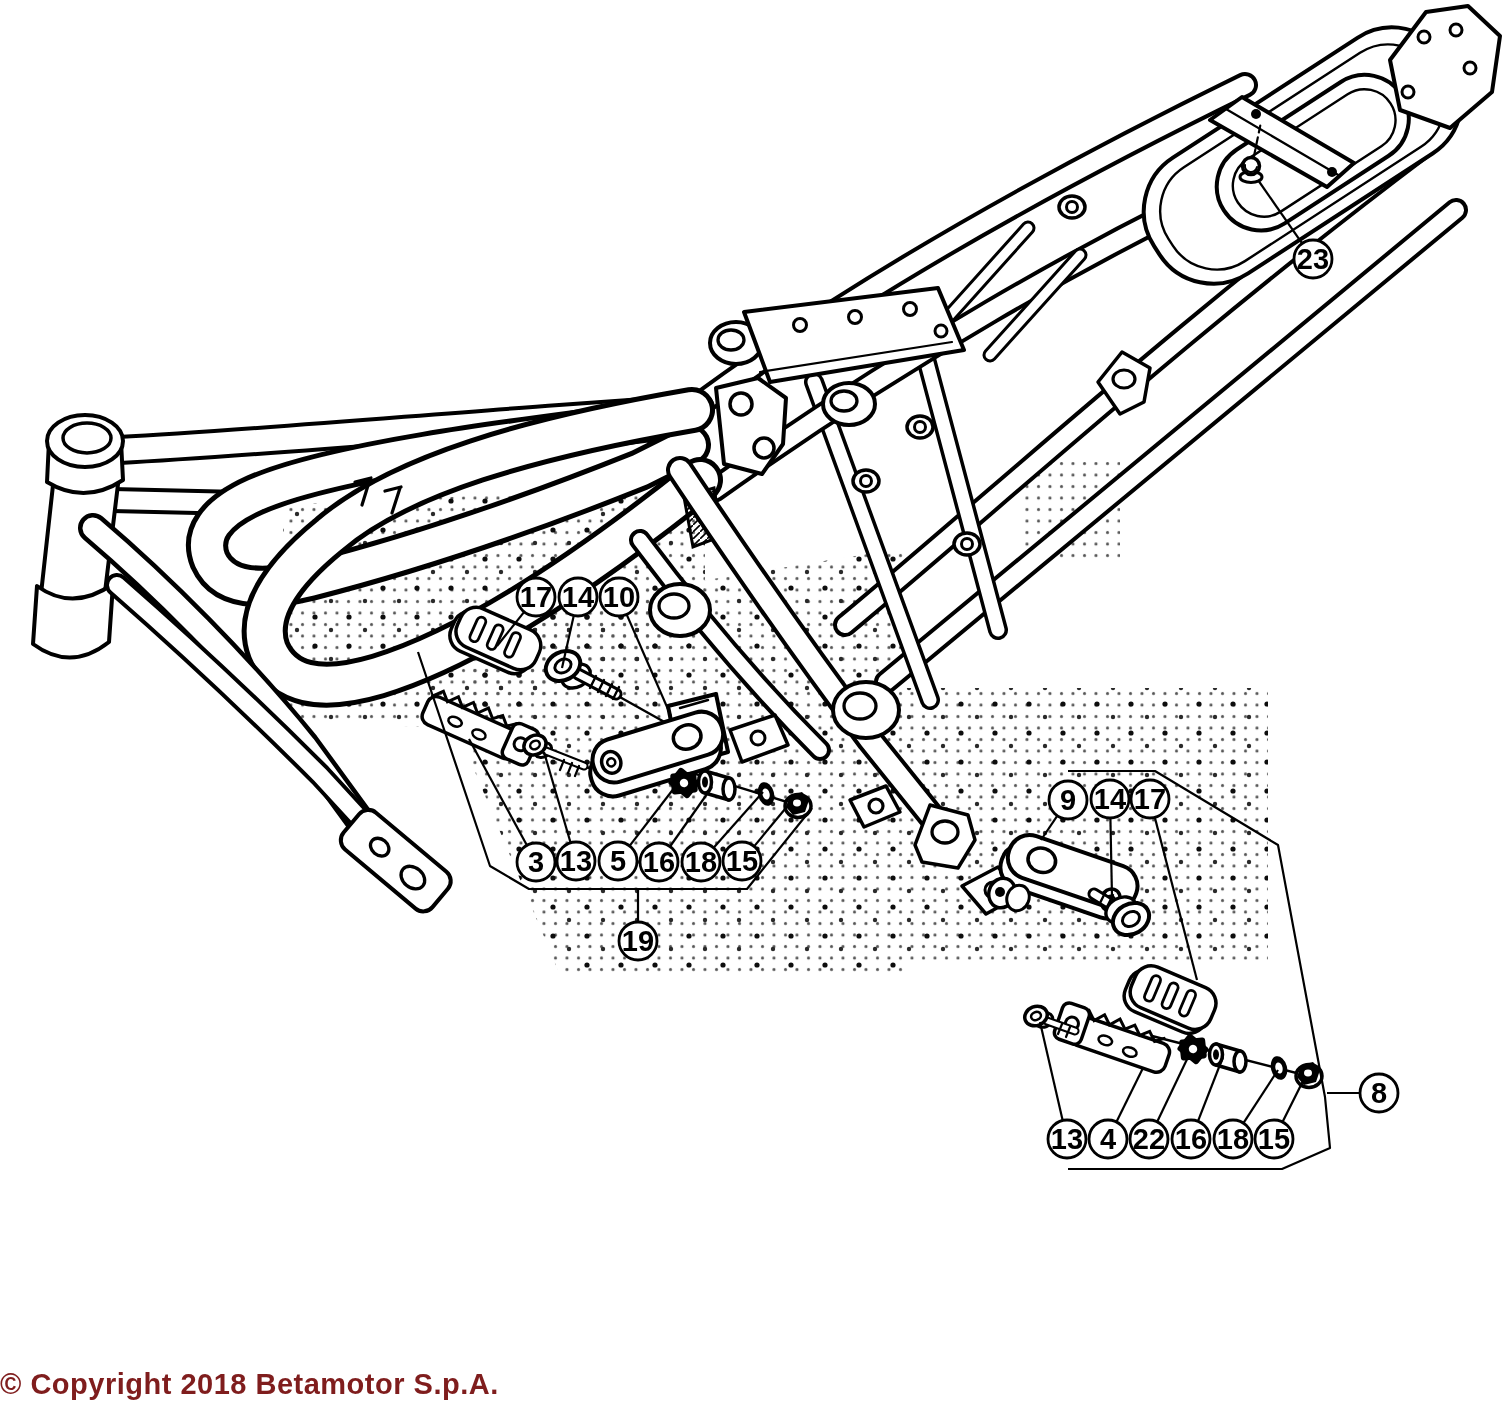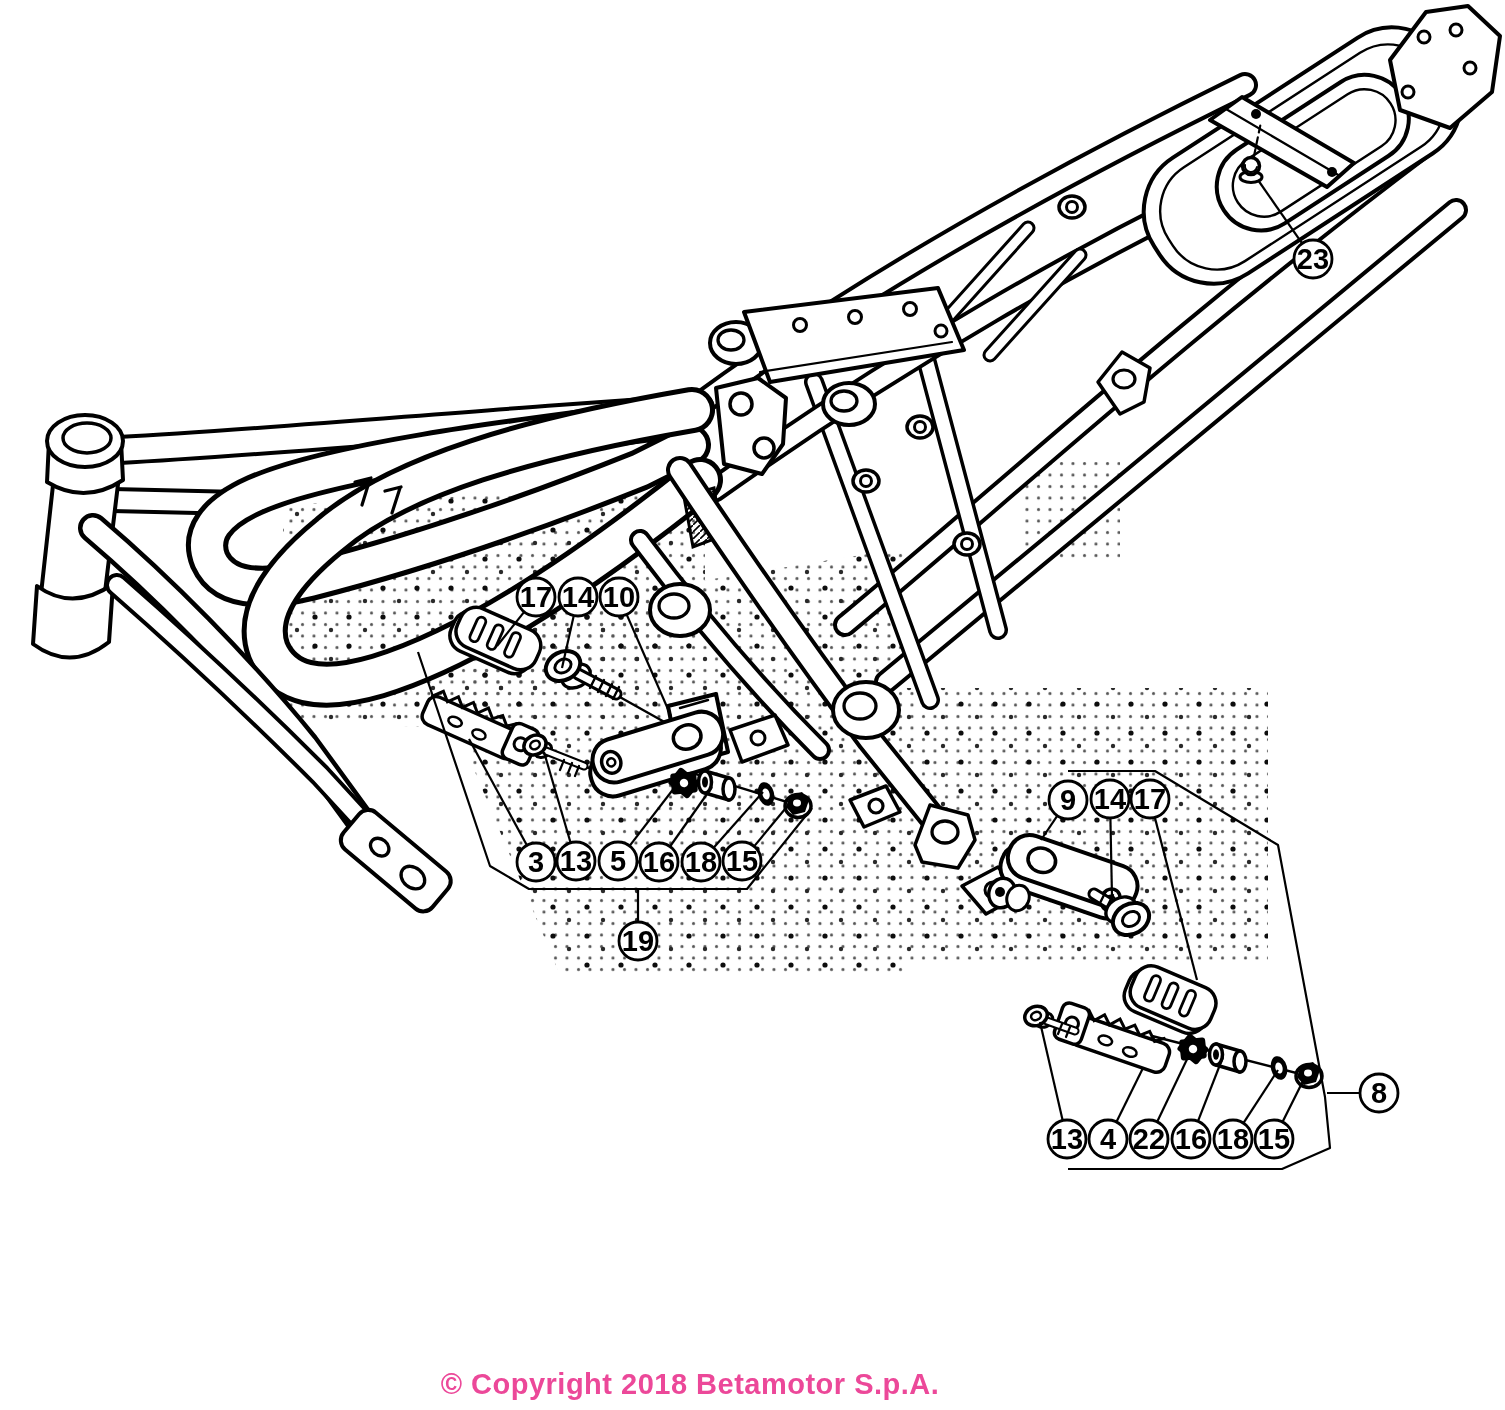--- a/index.html
+++ b/index.html
@@ -8,23 +8,23 @@
   #stage{position:absolute;left:0;top:0;width:1505px;height:1410px;}
   svg{display:block;}
   .tb{fill:none;stroke:#000;stroke-linecap:round;stroke-linejoin:round;}
   .tw{fill:none;stroke:#fff;stroke-linecap:round;stroke-linejoin:round;}
   .s{fill:#fff;stroke:#000;stroke-linejoin:round;}
   .ln{fill:none;stroke:#000;stroke-linecap:round;}
   .k{fill:#000;stroke:none;}
   .balloon-circle{fill:#fff;stroke:#000;}
   .balloon-text{font-family:"Liberation Sans",sans-serif;font-weight:700;fill:#000;
                 text-anchor:middle;}
-  #copyright{position:absolute;left:0;top:1368px;width:1380px;text-align:center;
+  #copyright{position:absolute;left:0;top:1368px;width:1380px;
              font-family:"Liberation Sans",sans-serif;font-weight:700;font-size:29px;
-             color:#ec4899;letter-spacing:.5px;}
+             color:#7f1d1d;letter-spacing:.5px;}
 </style>
 </head>
 <body>
 
 <div id="stage">
 <svg id="art" width="1505" height="1410" viewBox="0 0 1505 1410">
   <defs>
     <pattern id="dots" width="11.5" height="11.5" patternUnits="userSpaceOnUse">
       <circle cx="3.5" cy="3.5" r="1.55" fill="#565656"></circle>
     </pattern>

